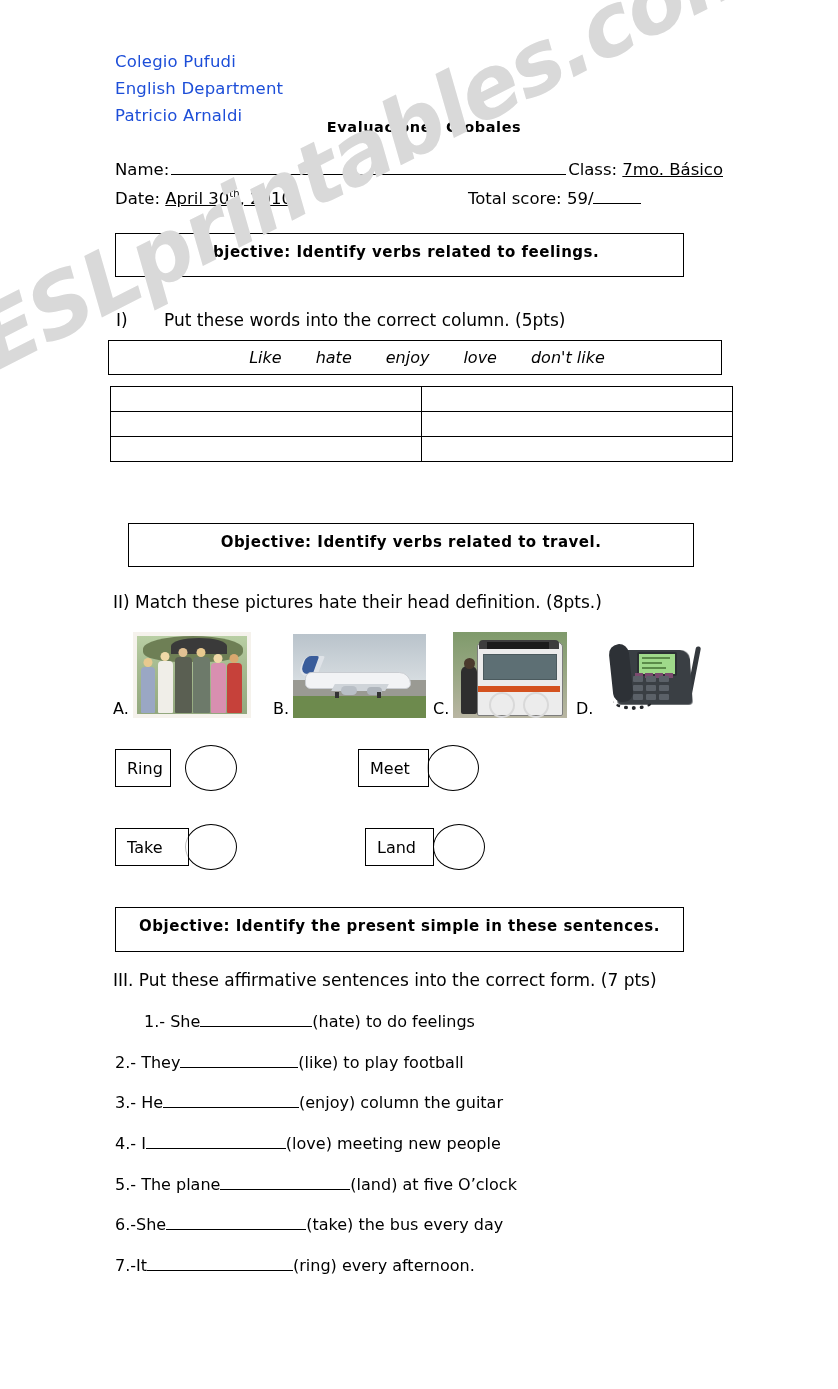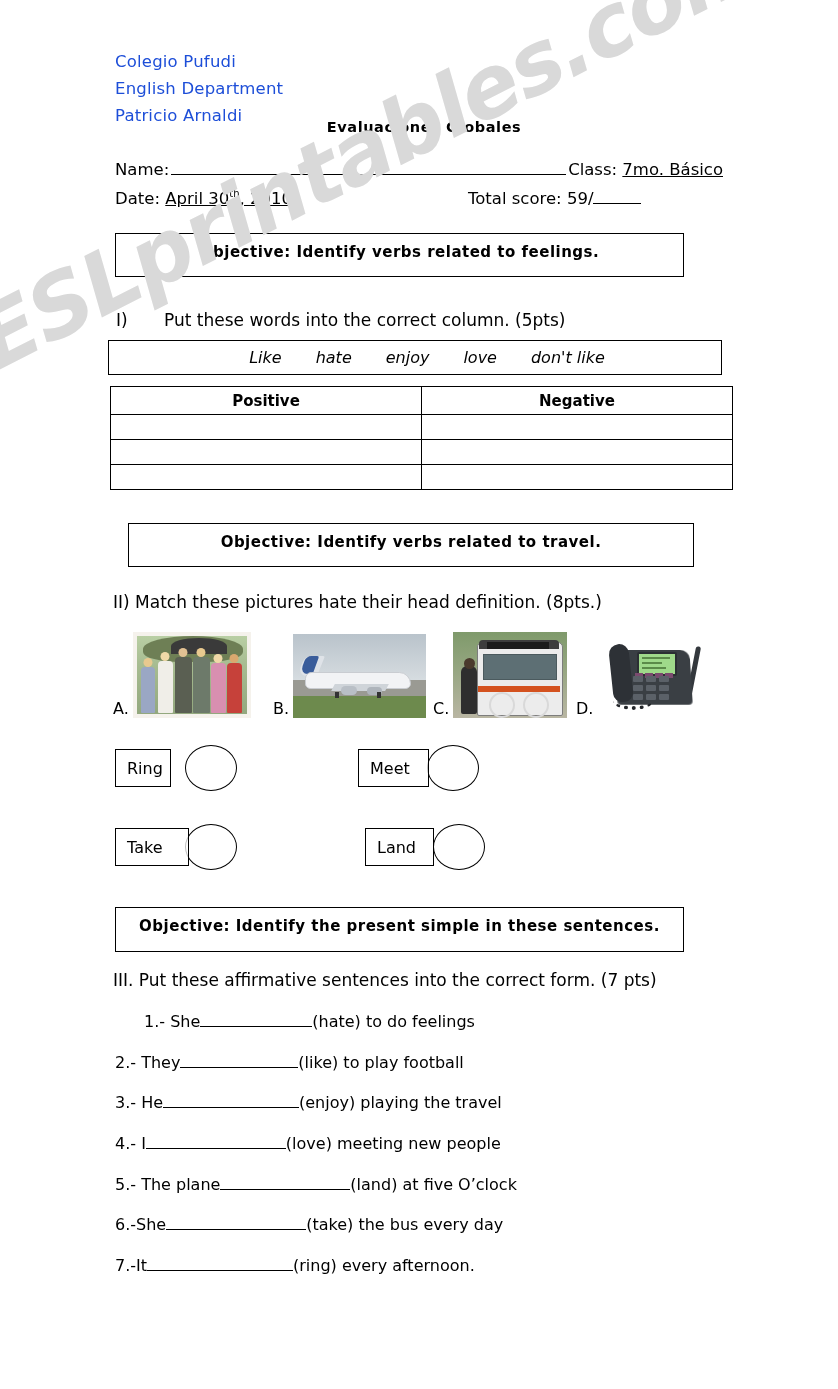--- a/index.html
+++ b/index.html
@@ -337,24 +337,20 @@
     <div class="wordbank">
       <span>Like</span>
       <span>hate</span>
       <span>enjoy</span>
       <span>love</span>
       <span>don't like</span>
     </div>
 
     <table class="pntable">
       <tbody>
-          <tr>
-        <td class="head">Positive</td>
-        <td class="head">Negative</td>
-      </tr>
       <tr>
         <td></td>
         <td></td>
       </tr>
       <tr>
         <td></td>
         <td></td>
       </tr>
       <tr>
         <td></td>
@@ -507,21 +503,21 @@
 
     <div class="sentence" style="top:1053px;">
       <span>2.- They </span>
       <span class="sblank" style="width:118px;"></span>
       <span>(like) to play football</span>
     </div>
 
     <div class="sentence" style="top:1093px;">
       <span>3.- He </span>
       <span class="sblank" style="width:136px;"></span>
-      <span>(enjoy) playing the travel</span>
+      <span>(enjoy) column the guitar</span>
     </div>
 
     <div class="sentence" style="top:1134px;">
       <span>4.- I</span>
       <span class="sblank" style="width:140px;"></span>
       <span>(love) meeting new people</span>
     </div>
 
     <div class="sentence" style="top:1175px;text-align:center;">
       <span>5.- The plane </span>

